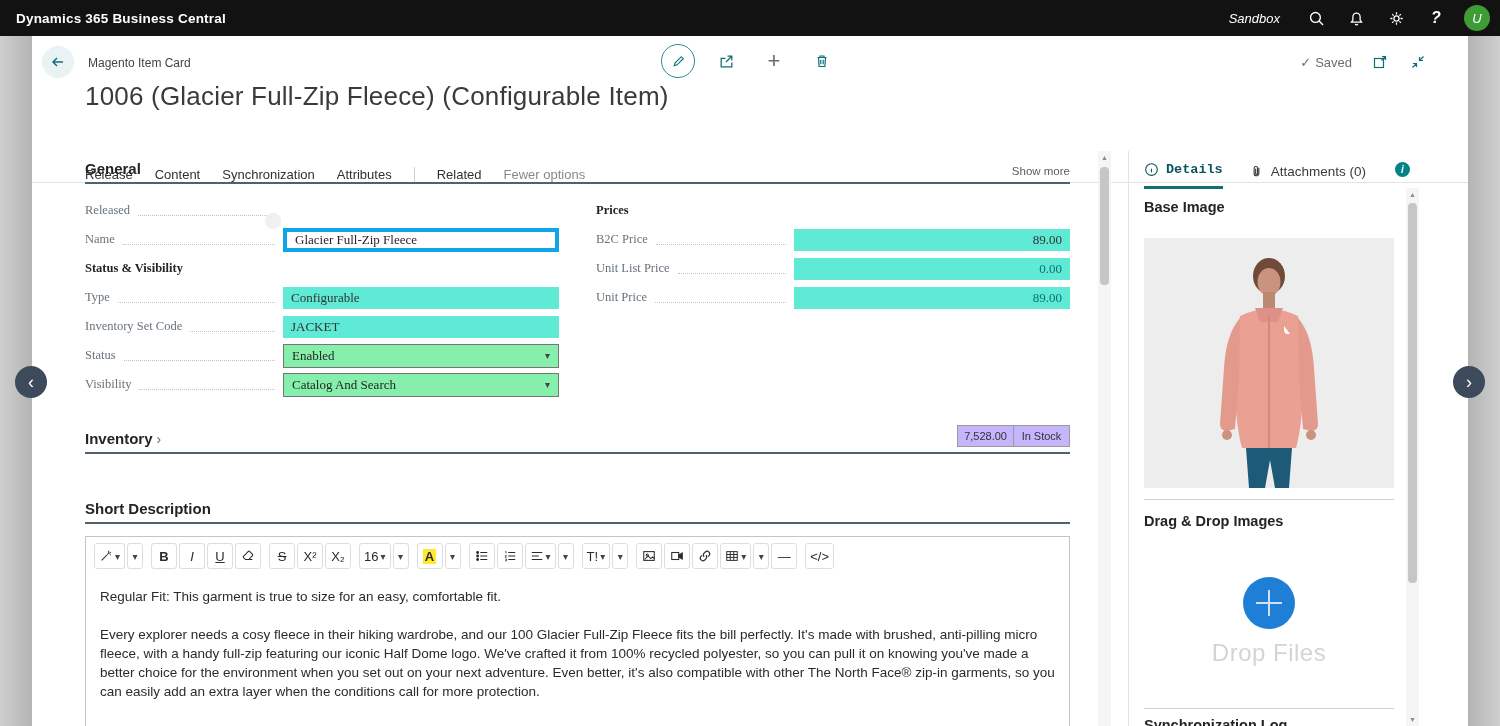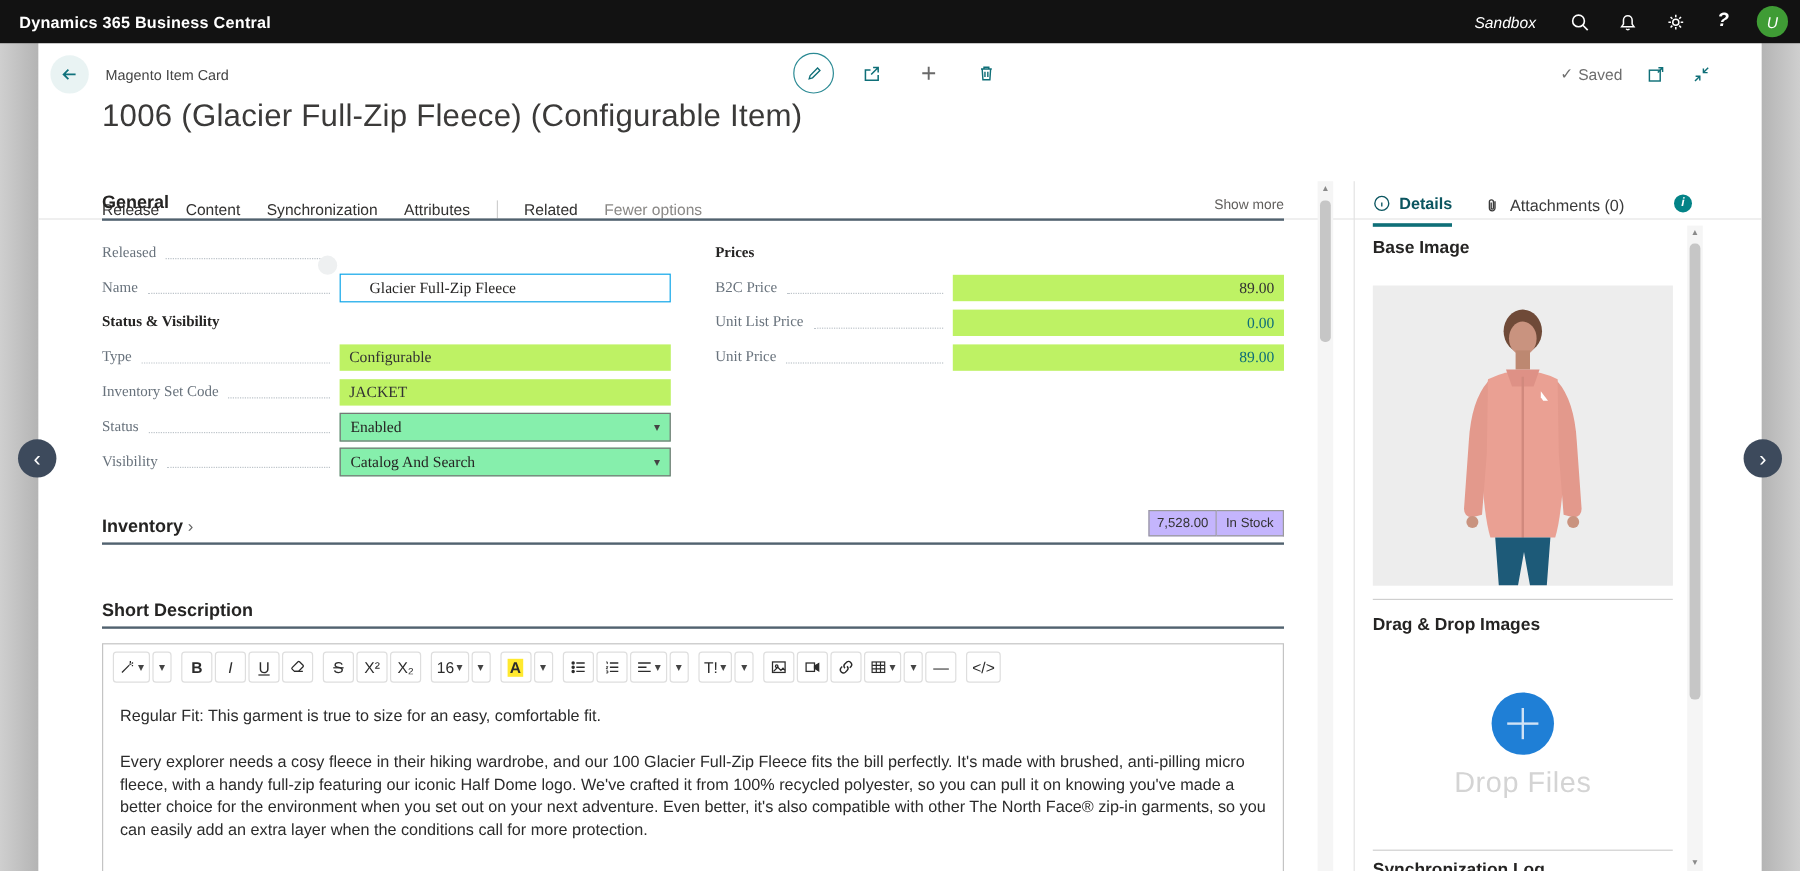--- a/index.html
+++ b/index.html
@@ -67,23 +67,23 @@
   .show-more { font-size:11.5px; color:#605e5c; cursor:pointer; }
 
   .fields-grid { display:grid; grid-template-columns:1fr 1fr; column-gap:37px; margin-top:12px;font-family:Liberation Serif, serif; }
   .frow { display:flex; align-items:center; height:29px; }
   .flabel { font-size:12.5px; color:#68727c; white-space:nowrap; }
   .leader { flex:1; border-bottom:1px dotted #bcc3c9; height:11px; margin:0 8px 0 8px; min-width:12px; }
   .subhead { font-size:12.5px; font-weight:bold; color:#252423; height:29px; display:flex; align-items:center; }
 
   .toggle { width:40px; height:20px; border-radius:10px; background:#949ea6; position:relative; cursor:pointer; flex:0 0 auto; }
   .toggle .knob { position:absolute; right:2px; top:2px; width:16px; height:16px; border-radius:50%; background:#eef0f1; }
-  input.textbox { width:276px; height:24px; border:1px solid #0ea5e9; font-size:13px; color:#252423;
-    padding:0 24px; font-family:inherit; }
-  .ro { width:276px; height:22px; background:#bef264; font-size:13px; color:#333;
+  input.textbox { width:276px; height:24px; border:4px solid #0ea5e9; font-size:13px; color:#252423;
+    padding:0 8px; font-family:inherit; }
+  .ro { width:276px; height:22px; background:#5eead4; font-size:13px; color:#333;
     display:flex; align-items:center; padding:0 8px; }
   .ro.num { justify-content:flex-end; }
   .ro.num.link { color:#0f6f78; cursor:pointer; }
   .fakeselect { width:276px; height:24px; border:1px solid #767676; background:#86efac; font-size:13px; color:#252423;
     display:flex; align-items:center; justify-content:space-between; padding:0 8px; cursor:pointer; }
   .caret { font-size:10px; color:#444; }
 
   .inv-head { margin-top:26px; }
   .inv-right { display:flex; }
   .inv-box { border:1px solid #9a9a9a; height:22px; min-width:56px; font-size:11px; color:#333;
@@ -114,21 +114,21 @@
   .vs-thumb { position:absolute; left:2px; width:9px; background:#c6c6c6; border-radius:4px; cursor:grab; }
   .vscroll.main .vs-thumb { top:16px; height:118px; }
   .vscroll.fact .vs-thumb { top:15px; height:380px; }
 
   
   .factbox { position:absolute; left:1096px; top:115px; width:340px; height:575px; border-left:1px solid #e3e3e3;
     overflow:hidden; }
   .fb-tabs { position:absolute; left:15px; top:11px; display:flex; gap:26px; }
   .fb-tab { display:flex; align-items:center; gap:7px; font-size:13.5px; color:#3a3a3a; cursor:pointer;
     padding-bottom:9px; }
-  .fb-tab.active { color:#0b5560; font-weight:bold; border-bottom:3px solid #0f6f78; }
+  .fb-tab.active { color:#0b5560; font-weight:bold; border-bottom:3px solid #0f6f78;font-family:Liberation Mono, monospace; }
   .fb-tab svg { width:15px; height:15px; }
   .fb-h { position:absolute; left:15px; font-size:14.5px; font-weight:bold; color:#252423; }
   .fb-img { position:absolute; left:15px; top:87px; width:250px; height:250px; background:#ededed; }
   .fb-div { position:absolute; left:15px; width:250px; border-top:1px solid #cfcfcf; }
   .dropzone { position:absolute; left:15px; top:400px; width:250px; height:145px; text-align:center; cursor:pointer; }
   .drop-circle { width:52px; height:52px; border-radius:50%; background:#1f7fd6; margin:26px auto 10px;
     position:relative; }
   .drop-circle:before, .drop-circle:after { content:""; position:absolute; background:#cfe2f5; }
   .drop-circle:before { left:13px; top:25px; width:26px; height:2px; }
   .drop-circle:after { left:25px; top:13px; width:2px; height:26px; }

